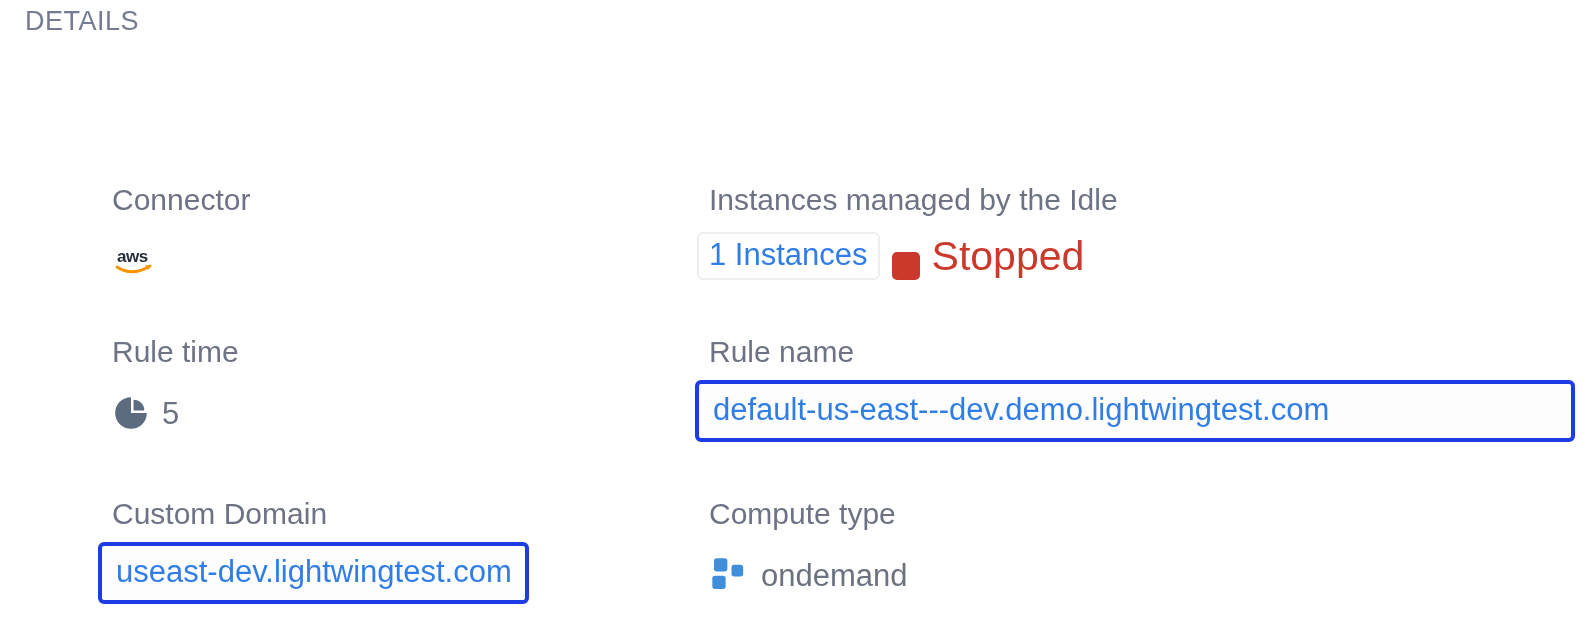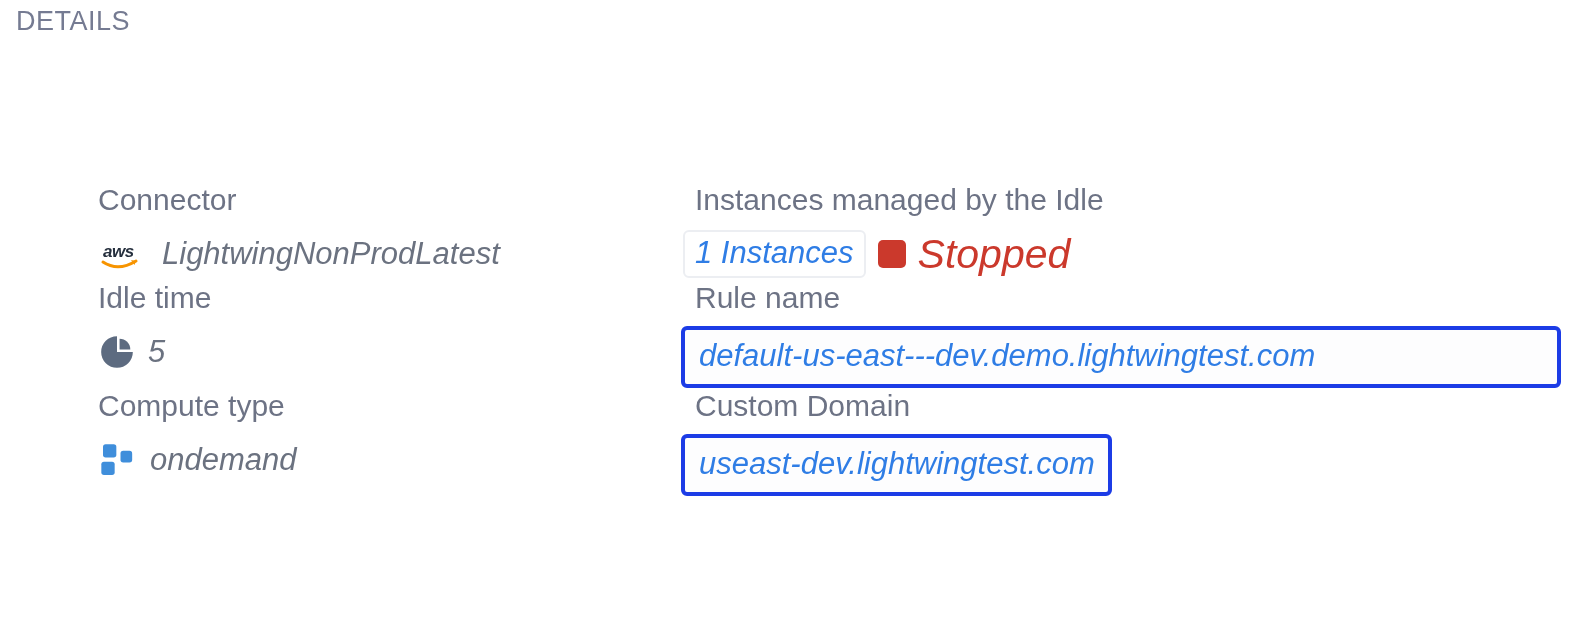--- a/index.html
+++ b/index.html
@@ -18,49 +18,49 @@
   * { box-sizing: border-box; margin: 0; padding: 0; }
   html, body {
     width: 1596px; height: 642px;
     background: #ffffff;
     font-family: "Liberation Sans", sans-serif;
     overflow: hidden;
     position: relative;
   }
   .details-title {
     position: absolute;
-    left: 16px; top: 6px;
+    left: 25px; top: 6px;
     font-size: 27px;
     font-weight: 500;
     letter-spacing: 0.5px;
     color: var(--c-title_gray);
   }
   .grid {
     position: absolute;
-    left: 98px; top: 182px;
+    left: 112px; top: 182px;
     display: grid;
     grid-template-columns: 597px auto;
+    row-gap: 54px;
     align-items: start;
   }
   .field-label {
     font-size: 30px;
     line-height: 36px;
     color: var(--c-label_gray);
     margin-bottom: 10px;
     white-space: nowrap;
   }
   .value-row {
     display: flex;
-    align-items: center;
+    align-items: flex-end;
     gap: 12px;
     min-height: 52px;
     font-size: 31px;
     color: var(--c-value_gray);
     white-space: nowrap;
-    font-style: italic;
   }
   .icon { display: inline-flex; align-items: center; justify-content: center; flex: 0 0 auto; }
   .chip {
     display: inline-block;
     padding: 3px 10px 5px 10px;
     border: 2px solid var(--c-chip_border);
     border-radius: 6px;
     background: #fff;
     color: var(--c-link_blue);
     font-size: 31px;
@@ -104,67 +104,66 @@
   <div class="field">
     <div class="field-label">Connector</div>
     <div class="value-row">
       <span class="icon aws-wordmark">
         <svg width="52" height="36" viewBox="0 0 52 36">
           <text x="5" y="18" font-family="Liberation Sans, sans-serif" font-size="17" font-weight="bold" fill="var(--c-aws_navy)" letter-spacing="-0.5">aws</text>
           <path d="M5 23 Q 20 33 38 22" fill="none" stroke="var(--c-aws_orange)" stroke-width="3" stroke-linecap="round"></path>
           <path d="M38 22 L33 21 L36.5 26 Z" fill="var(--c-aws_orange)"></path>
         </svg>
       </span>
-      <span>LightwingNonProdLatest</span>
     </div>
   </div>
 
   <div class="field">
     <div class="field-label">Instances managed by the Idle</div>
     <div class="value-row">
       <a class="chip">1 Instances</a>
       <span class="status-square"></span>
       <span class="status-text">Stopped</span>
     </div>
   </div>
 
   <div class="field">
-    <div class="field-label">Idle time</div>
+    <div class="field-label">Rule time</div>
     <div class="value-row">
       <span class="icon">
         <svg width="38" height="38" viewBox="0 0 24 24">
           <path d="M12 12 L12 2 A10 10 0 1 0 22 12 Z" fill="var(--c-pie_slate)"></path>
           <path d="M13.6 10.4 L13.6 3.6 A6.8 6.8 0 0 1 20.4 10.4 Z" fill="var(--c-pie_slate)"></path>
         </svg>
       </span>
       <span>5</span>
     </div>
   </div>
 
   <div class="field">
     <div class="field-label">Rule name</div>
     <div class="value-row">
       <a class="domain-box host-box">default-us-east---dev.demo.lightwingtest.com</a>
     </div>
   </div>
 
   <div class="field">
+    <div class="field-label">Custom Domain</div>
+    <div class="value-row">
+      <a class="domain-box">useast-dev.lightwingtest.com</a>
+    </div>
+  </div>
+
+  <div class="field">
     <div class="field-label">Compute type</div>
     <div class="value-row">
       <span class="icon">
         <svg width="40" height="40" viewBox="0 0 24 24">
           <rect x="3" y="2.5" width="8" height="8" rx="1.6" fill="var(--c-compute_blue)"></rect>
           <rect x="13.5" y="6.5" width="7" height="7" rx="1.6" fill="var(--c-compute_blue)"></rect>
           <rect x="2" y="13" width="8" height="8" rx="1.6" fill="var(--c-compute_blue)"></rect>
         </svg>
       </span>
       <span>ondemand</span>
     </div>
   </div>
 
-  <div class="field">
-    <div class="field-label">Custom Domain</div>
-    <div class="value-row">
-      <a class="domain-box">useast-dev.lightwingtest.com</a>
-    </div>
-  </div>
-
 </div>
 
 </body></html>

